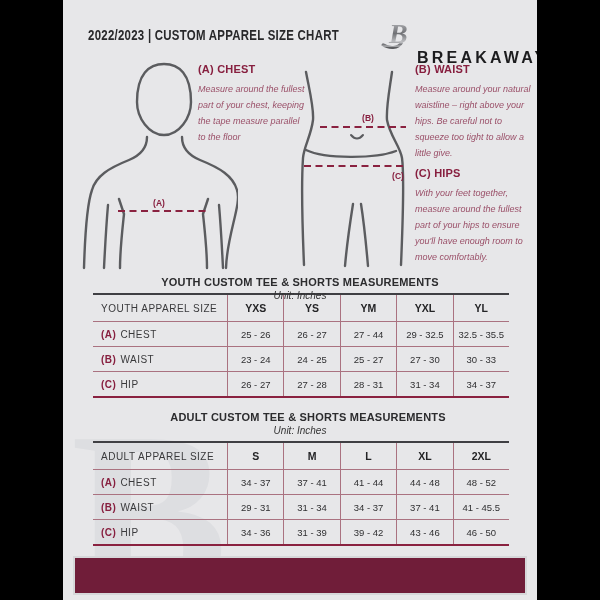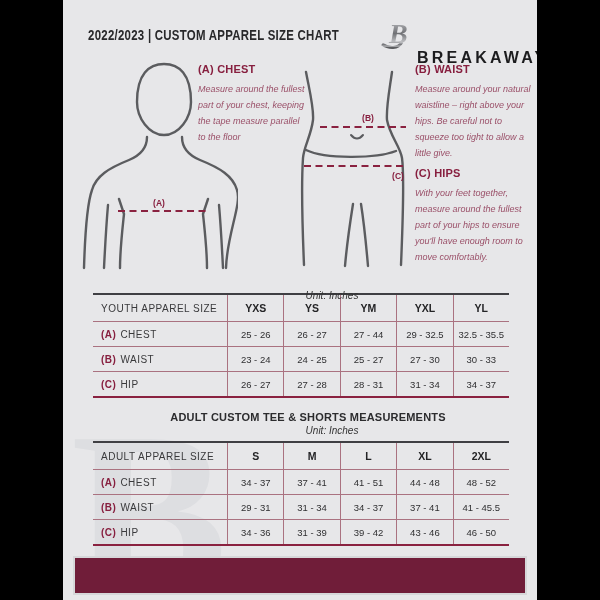--- a/index.html
+++ b/index.html
@@ -19,21 +19,21 @@
   .m-para{position:absolute;font-size:9px;font-style:italic;color:#9a4f68;line-height:16px;z-index:3;}
   #headA{left:135px;top:63px;} #paraA{left:135px;top:81px;width:110px;}
   #headB{left:352px;top:63px;} #paraB{left:352px;top:81px;width:118px;}
   #headC{left:352px;top:167px;} #paraC{left:352px;top:185px;width:120px;}
   .fig{position:absolute;z-index:2;}
   #fig1{left:12px;top:58px;} #fig2{left:217px;top:58px;}
 
   
   .tbl-title{position:absolute;width:474px;text-align:center;font-weight:bold;font-size:11px;
              color:#2c2c2e;letter-spacing:.2px;z-index:3;}
-  .tbl-unit{position:absolute;width:538px;text-align:center;font-style:italic;font-size:10px;color:#333;z-index:3;}
+  .tbl-unit{position:absolute;width:474px;text-align:center;font-style:italic;font-size:10px;color:#333;z-index:3;}
   #youth-title{top:276px;} #youth-unit{top:290px;}
   #adult-title{top:411px;padding-left:8px;} #adult-unit{top:425px;}
   .size-table{position:absolute;left:30px;width:416px;display:grid;
               grid-template-columns:134px repeat(5,1fr);
               border-top:2.5px solid #3f3f43;border-bottom:2px solid #8a2240;z-index:2;}
   #youth-table{top:293px;} #adult-table{top:441px;}
   .cell{display:flex;align-items:center;justify-content:center;height:24px;
         font-size:9.5px;color:#2f2f31;white-space:nowrap;}
   .hrow{height:26px;}
   .bt{border-top:1px solid #aa7280;}
@@ -100,20 +100,21 @@
 
   <div id="headA" class="m-head">(A) CHEST</div>
   <div id="paraA" class="m-para">Measure around the fullest part of your chest, keeping the tape measure parallel to the floor</div>
   <div id="headB" class="m-head">(B) WAIST</div>
   <div id="paraB" class="m-para">Measure around your natural waistline – right above your hips. Be careful not to squeeze too tight to allow a little give.</div>
   <div id="headC" class="m-head">(C) HIPS</div>
   <div id="paraC" class="m-para">With your feet together, measure around the fullest part of your hips to ensure you'll have enough room to move comfortably.</div>
 
   <div class="watermark">B</div>
 
+  <div id="youth-title" class="tbl-title">YOUTH CUSTOM TEE &amp; SHORTS MEASUREMENTS</div>
   <div id="youth-unit" class="tbl-unit">Unit: Inches</div>
   <div id="youth-table" class="size-table">
     <div class="cell hrow label-cell">YOUTH APPAREL SIZE</div>
     <div class="cell hrow vl size-hdr">YXS</div>
     <div class="cell hrow vl size-hdr">YS</div>
     <div class="cell hrow vl size-hdr">YM</div>
     <div class="cell hrow vl size-hdr">YXL</div>
     <div class="cell hrow vl size-hdr">YL</div>
 
     <div class="cell bt label-cell">
@@ -156,21 +157,21 @@
     <div class="cell hrow vl size-hdr">L</div>
     <div class="cell hrow vl size-hdr">XL</div>
     <div class="cell hrow vl size-hdr">2XL</div>
 
     <div class="cell bt label-cell">
       <span class="rl-prefix">(A)</span>
       <span>CHEST</span>
       </div>
     <div class="cell bt vl">34 - 37</div>
     <div class="cell bt vl">37 - 41</div>
-    <div class="cell bt vl">41 - 51</div>
+    <div class="cell bt vl">41 - 44</div>
     <div class="cell bt vl">44 - 48</div>
     <div class="cell bt vl">48 - 52</div>
 
     <div class="cell bt label-cell">
       <span class="rl-prefix">(B)</span>
       <span>WAIST</span>
       </div>
     <div class="cell bt vl">29 - 31</div>
     <div class="cell bt vl">31 - 34</div>
     <div class="cell bt vl">34 - 37</div>

